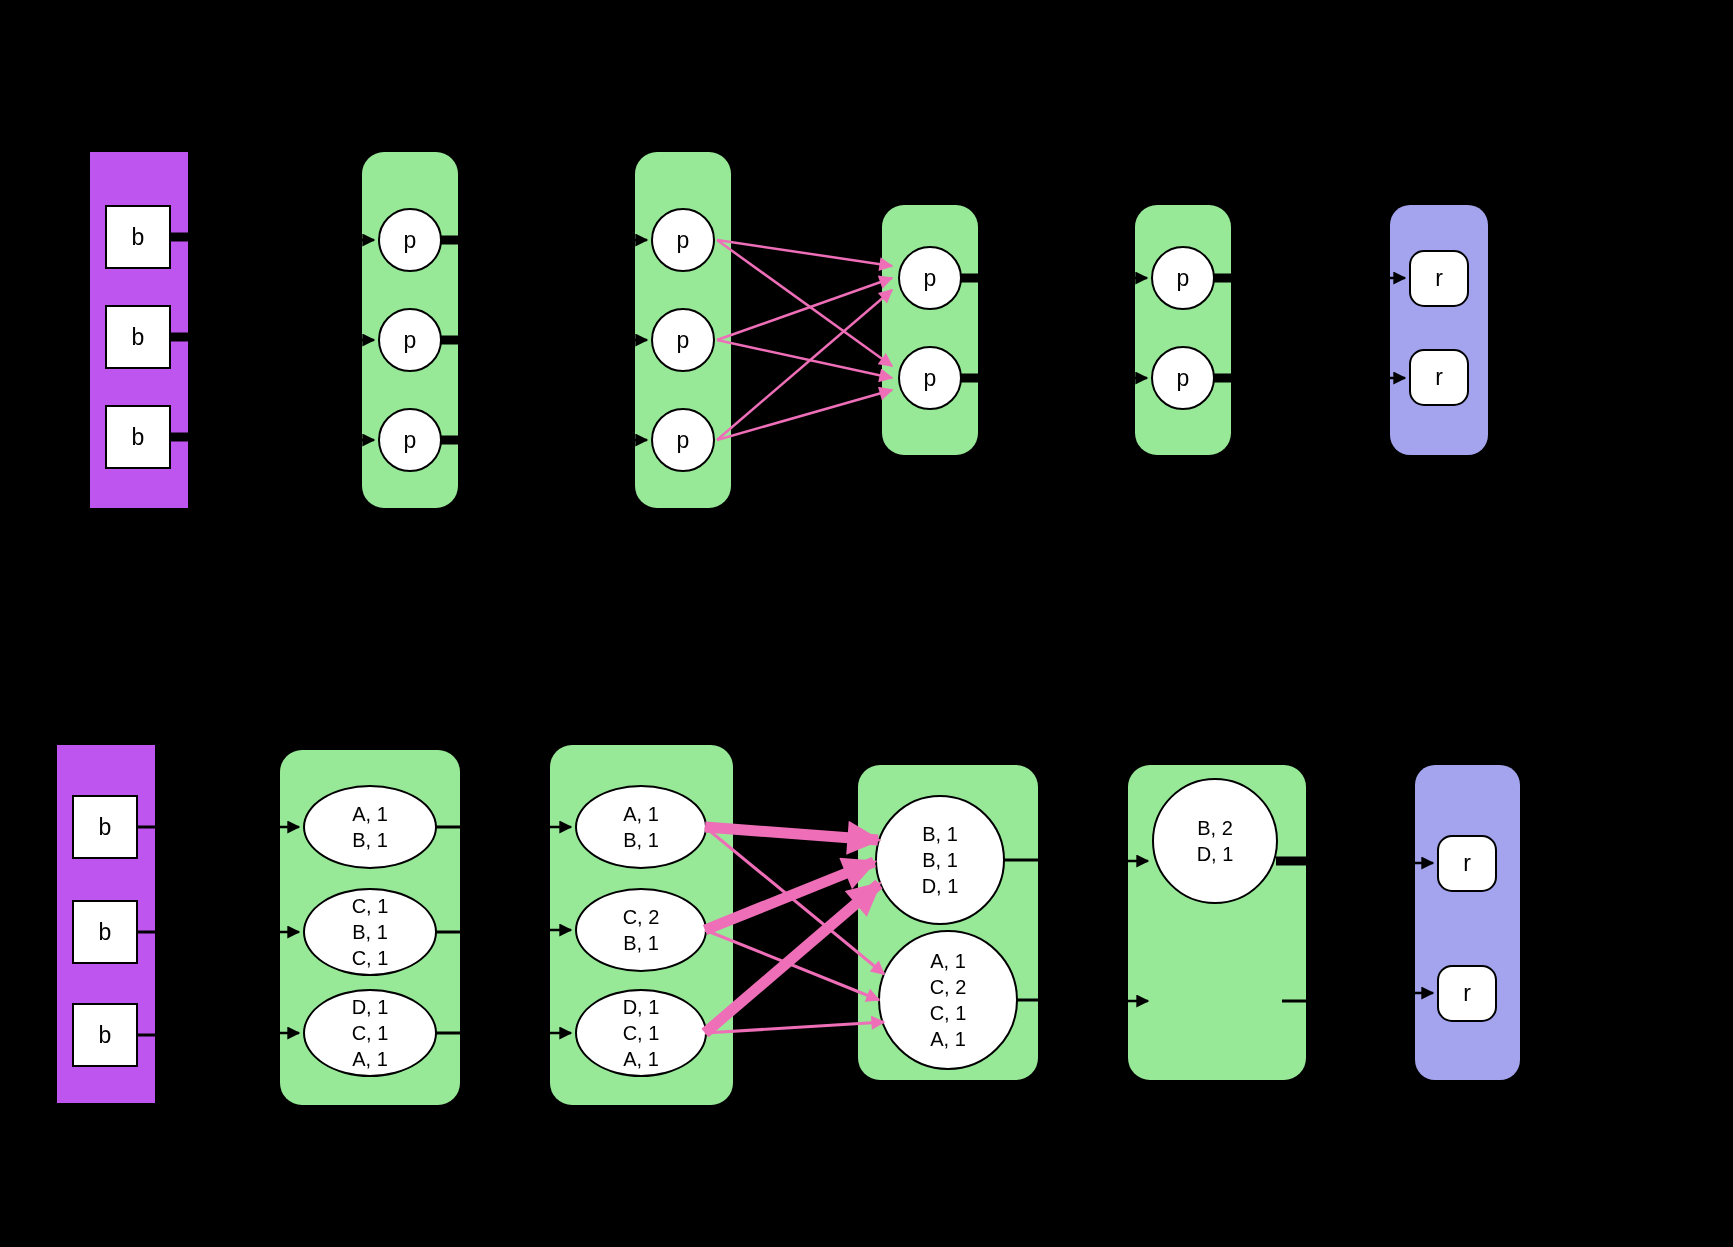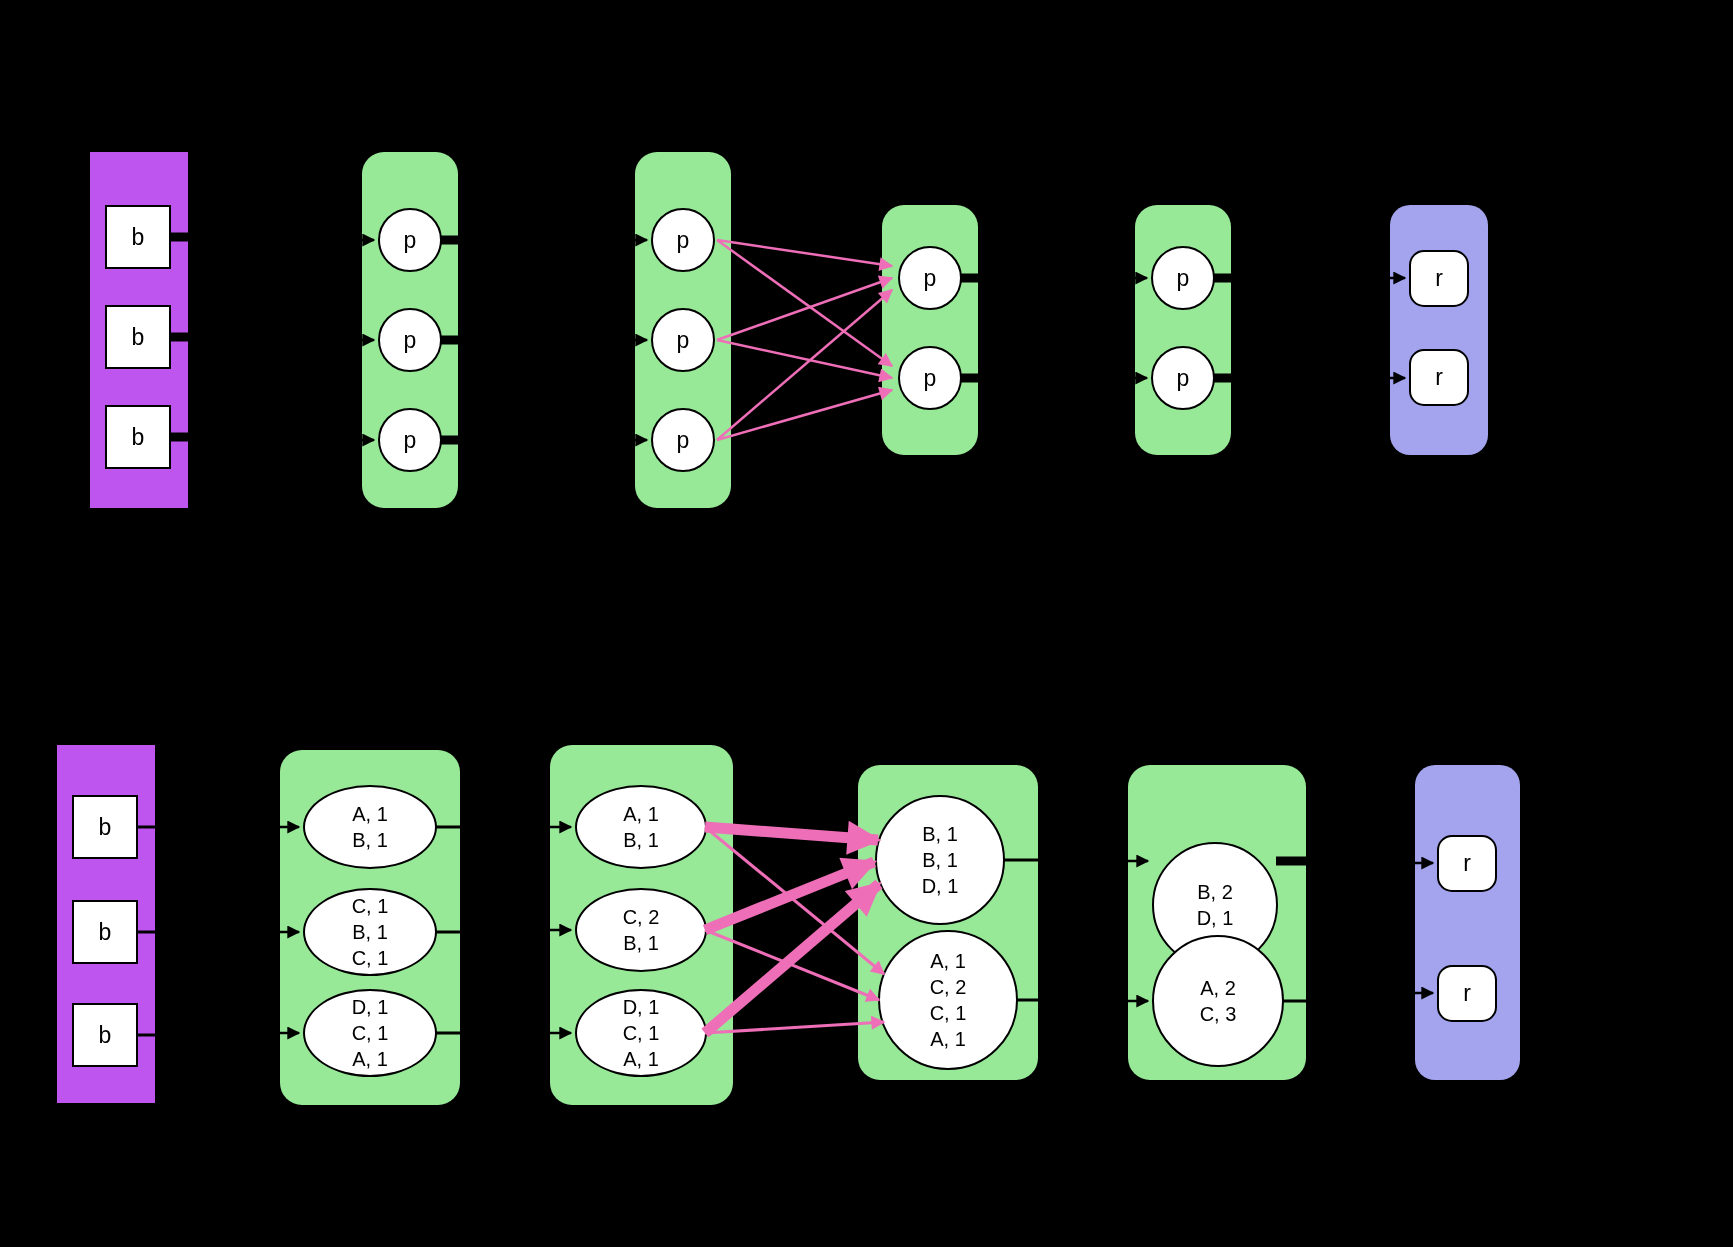--- a/index.html
+++ b/index.html
@@ -98,24 +98,22 @@
 A, 1</div>
 
   <div class="shape bigcircle" style="left:875px;top:795px;width:130px;height:130px">B, 1
 B, 1
 D, 1</div>
   <div class="shape bigcircle" style="left:878px;top:930px;width:140px;height:140px">A, 1
 C, 2
 C, 1
 A, 1</div>
 
-  <div class="shape bigcircle" style="left:1152px;top:842px;width:126px;height:126px">B, 2
+  <div class="shape bigcircle" style="left:1152px;top:778px;width:126px;height:126px">B, 2
 D, 1</div>
-  <div class="shape bigcircle" style="left:1152px;top:935px;width:132px;height:132px">A, 2
-C, 3</div>
 
   <div class="shape rbox" style="left:1437px;top:835px">r</div>
   <div class="shape rbox" style="left:1437px;top:965px">r</div>
 
   <svg class="overlay" width="1733" height="1247" viewBox="0 0 1733 1247">
     <defs>
       <marker id="ab" viewBox="0 0 10 10" refX="9" refY="5" markerWidth="17" markerHeight="13" orient="auto" markerUnits="userSpaceOnUse">
           <path d="M0,0 L10,5 L0,10 Z" class="mk-b"></path>
         </marker>
       <marker id="ap" viewBox="0 0 10 10" refX="9" refY="5" markerWidth="18" markerHeight="14" orient="auto" markerUnits="userSpaceOnUse">

